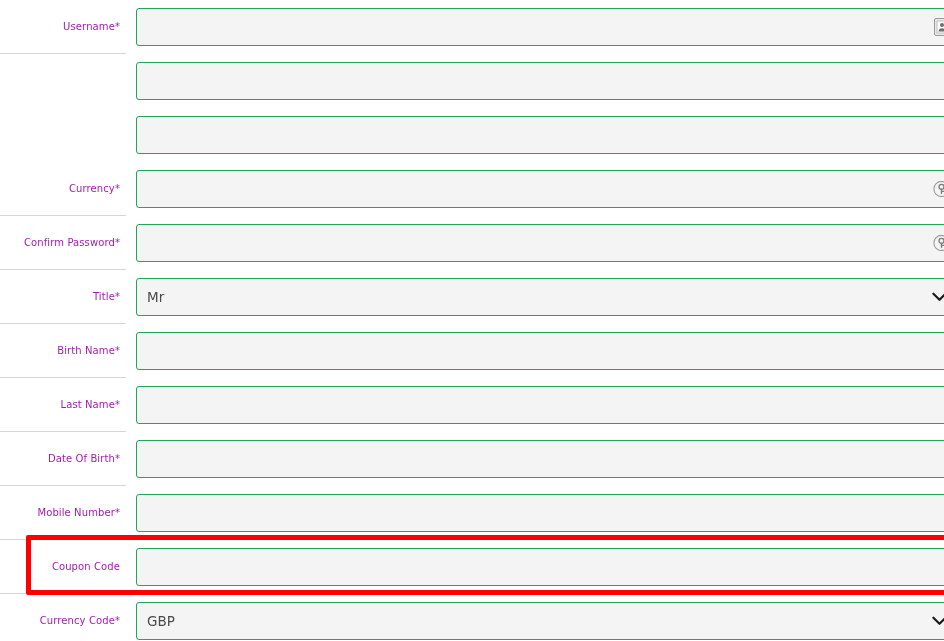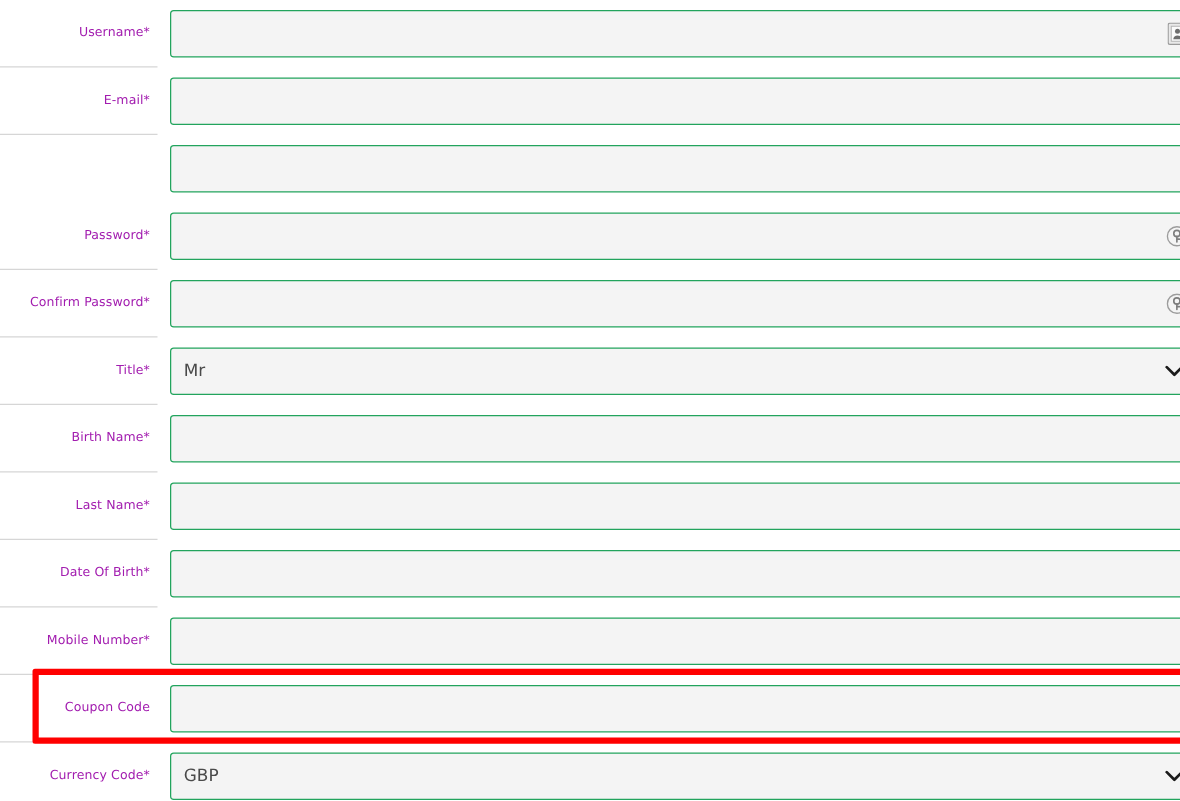--- a/index.html
+++ b/index.html
@@ -116,39 +116,36 @@
               <rect x="0.5" y="0.5" width="15" height="17" rx="1.5" fill="#e9e9e9" stroke="#9a9a9a"></rect>
               <rect x="3" y="3" width="10" height="12" fill="#fbfbfb" stroke="#b4b4b4" stroke-width="0.8"></rect>
               <circle cx="8" cy="7" r="2" fill="#6e6e6e"></circle>
               <path d="M4.6 13.4c0-2 1.6-3.1 3.4-3.1s3.4 1.1 3.4 3.1z" fill="#6e6e6e"></path>
             </svg>
           </span>
         </div>
       </div>
     </div>
     <div class="form-row" style="top: 54px;">
-      <div class="label-cell">
-        <span class="label-text">E-mail*</span>
-      </div>
       <div class="field-cell">
         <div class="field-box">
           <span class="field-value"></span>
         </div>
       </div>
     </div>
     <div class="form-row" style="top: 108px;">
       <div class="field-cell">
         <div class="field-box">
           <span class="field-value"></span>
         </div>
       </div>
     </div>
     <div class="form-row" style="top: 162px;">
       <div class="label-cell">
-        <span class="label-text">Password*</span>
+        <span class="label-text">Currency*</span>
       </div>
       <div class="field-cell">
         <div class="field-box">
           <span class="field-value"></span>
           <span class="trail-icon">
             <svg width="17" height="17" viewBox="0 0 17 17">
               <circle cx="8.5" cy="8.5" r="7.6" fill="none" stroke="#9c9c9c" stroke-width="1.1"></circle>
               <circle cx="8.5" cy="6.3" r="2.5" fill="none" stroke="#7d7d7d" stroke-width="1.3"></circle>
               <path d="M8.5 8.6v4.4" stroke="#7d7d7d" stroke-width="1.3" stroke-linecap="round"></path>
               <path d="M8.5 10.8h2" stroke="#7d7d7d" stroke-width="1.3" stroke-linecap="round"></path>

